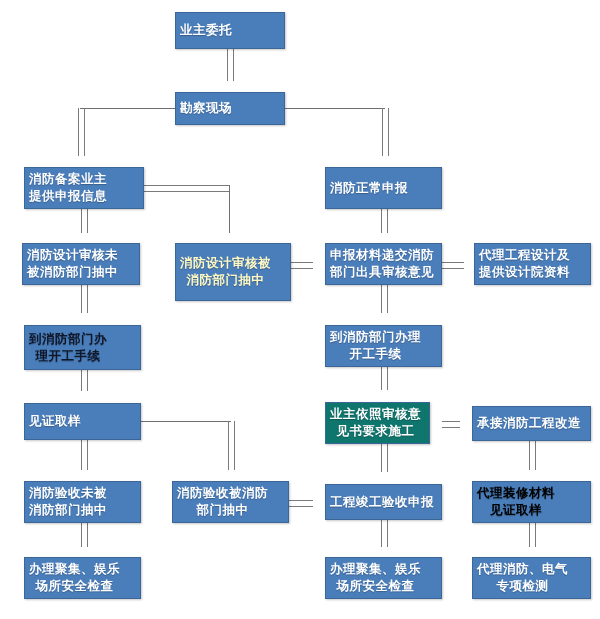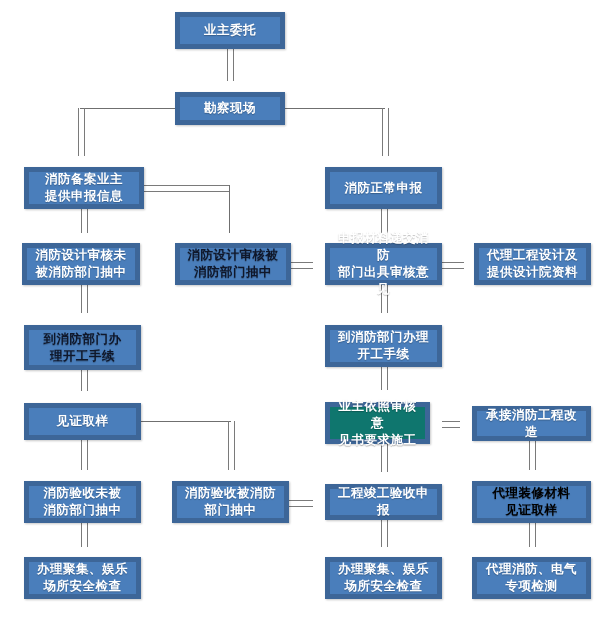--- a/index.html
+++ b/index.html
@@ -14,29 +14,28 @@
     position: relative;
     width: 600px;
     height: 619px;
     background: #ffffff;
     overflow: hidden;
   }
   .node {
     position: absolute;
     box-sizing: border-box;
     background: #4a7ebb;
-    border: 5px solid #c4b5fd;
+    border: 1px solid #c4b5fd;
     color: #ffffff;
     font-weight: bold;
     font-size: 12.5px;
     line-height: 17px;
     letter-spacing: 0.5px;
     display: flex;
     align-items: center;
-    justify-content: center;
     text-align: center;
     padding: 4px 4px;
     text-shadow: 0 1px 1px rgba(0,0,0,0.25);
     box-shadow: 1px 1px 2px rgba(0,0,0,0.22);
   }
   .node span { display: block; white-space: pre-line; }
   
   .dline-v {
     position: absolute;
     width: 5px;
@@ -187,21 +186,21 @@
       <span>消防备案业主
 提供申报信息</span>
     </div>
   <div class="node" id="b-n04" style="left: 325px; top: 167px; width: 117px; height: 42px; background: rgb(74, 126, 187); border-color: rgb(61, 102, 152); color: rgb(255, 255, 255);">
       <span>消防正常申报</span>
     </div>
   <div class="node" id="b-n05" style="left: 22px; top: 243px; width: 118px; height: 42px; background: rgb(74, 126, 187); border-color: rgb(61, 102, 152); color: rgb(255, 255, 255);">
       <span>消防设计审核未
 被消防部门抽中</span>
     </div>
-  <div class="node" id="b-n06" style="left: 175px; top: 243px; width: 116px; height: 42px; background: rgb(74, 126, 187); border-color: rgb(61, 102, 152); color: #0f172a;">
+  <div class="node" id="b-n06" style="left: 175px; top: 243px; width: 116px; height: 58px; background: rgb(74, 126, 187); border-color: rgb(61, 102, 152); color: #fef9c3;">
       <span>消防设计审核被
 消防部门抽中</span>
     </div>
   <div class="node" id="b-n08" style="left: 474px; top: 243px; width: 117px; height: 42px; background: rgb(74, 126, 187); border-color: rgb(61, 102, 152); color: rgb(255, 255, 255);">
       <span>代理工程设计及
 提供设计院资料</span>
     </div>
   <div class="node" id="b-n07" style="left: 325px; top: 243px; width: 117px; height: 42px; background: rgb(74, 126, 187); border-color: rgb(61, 102, 152); color: rgb(255, 255, 255);">
       <span>申报材料递交消防
 部门出具审核意见</span>

